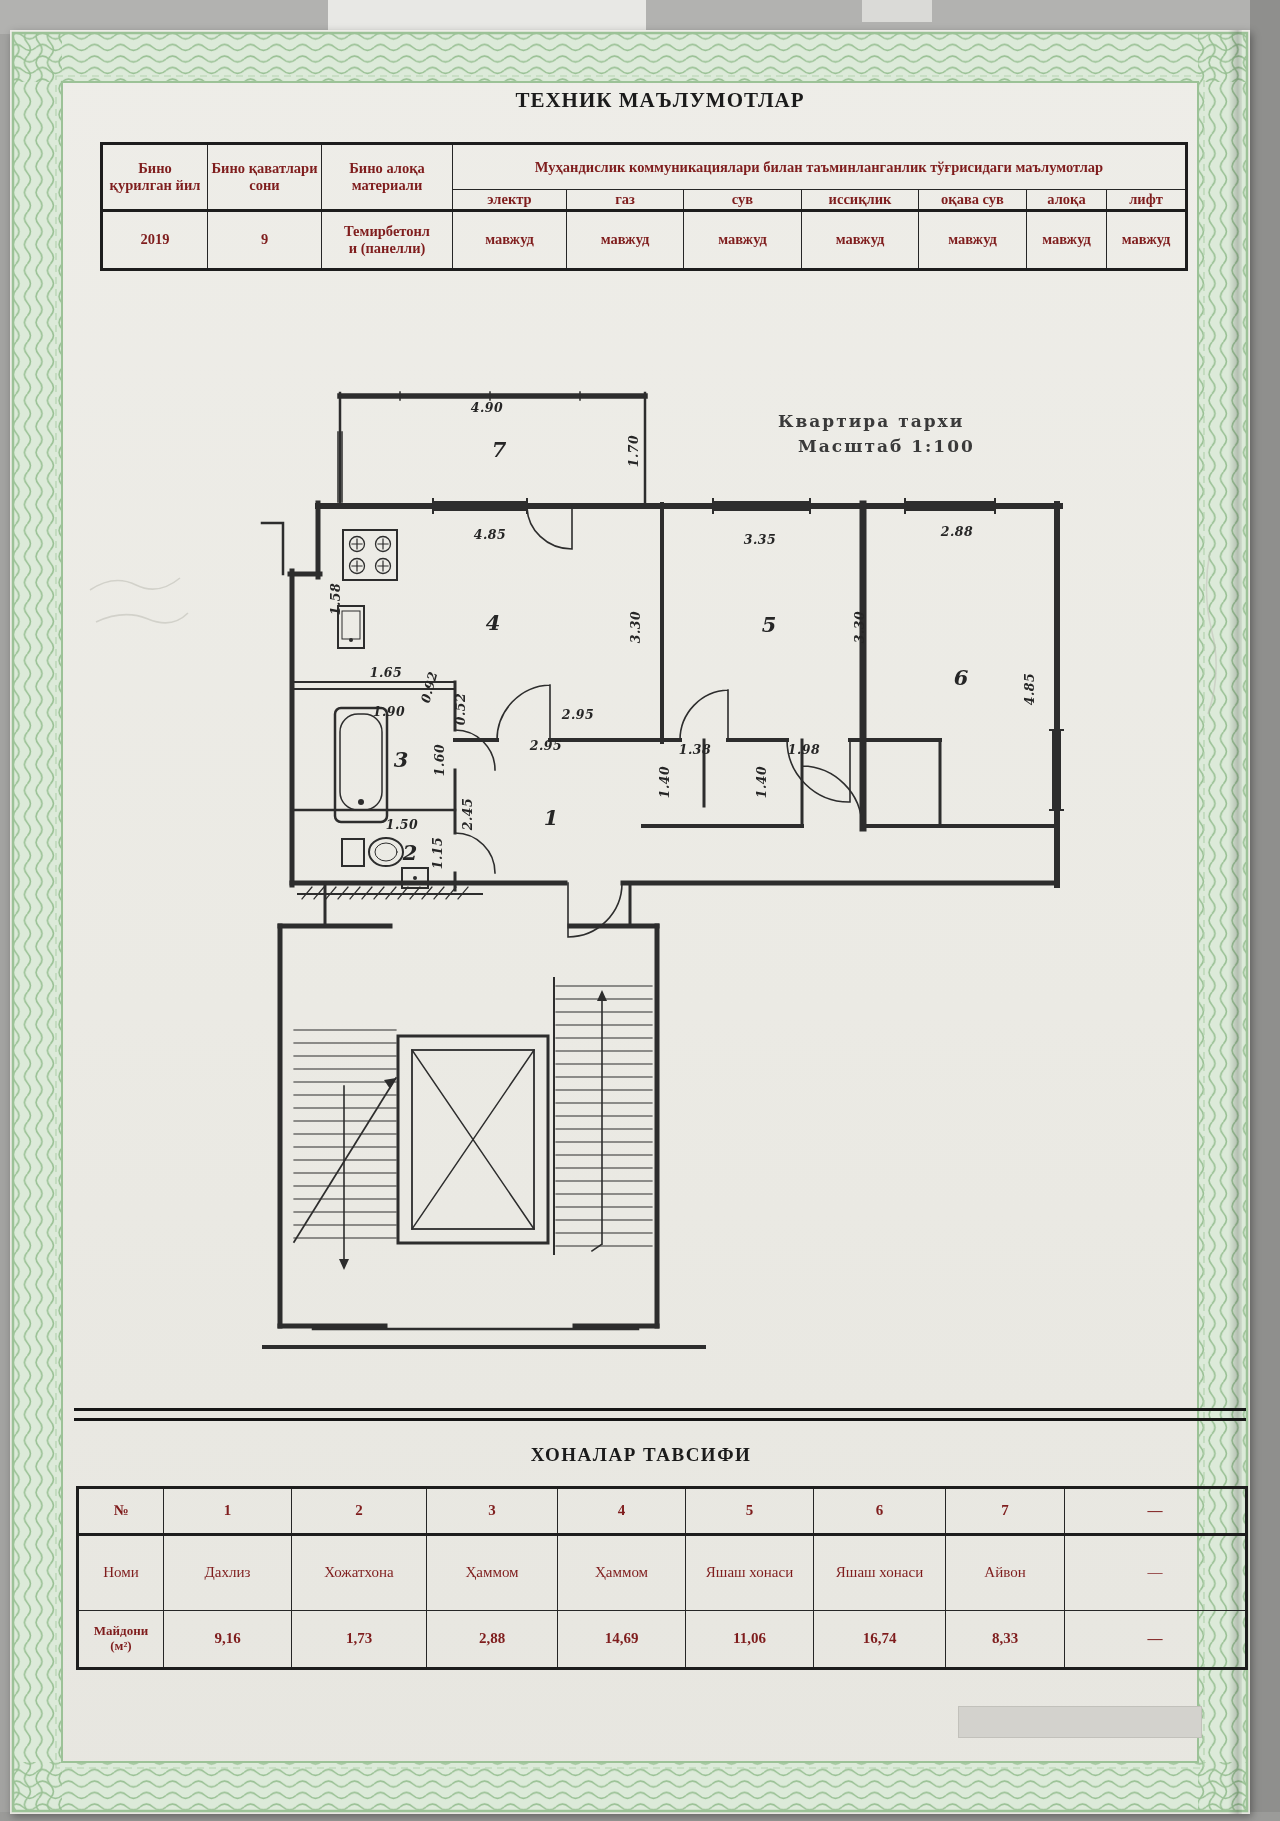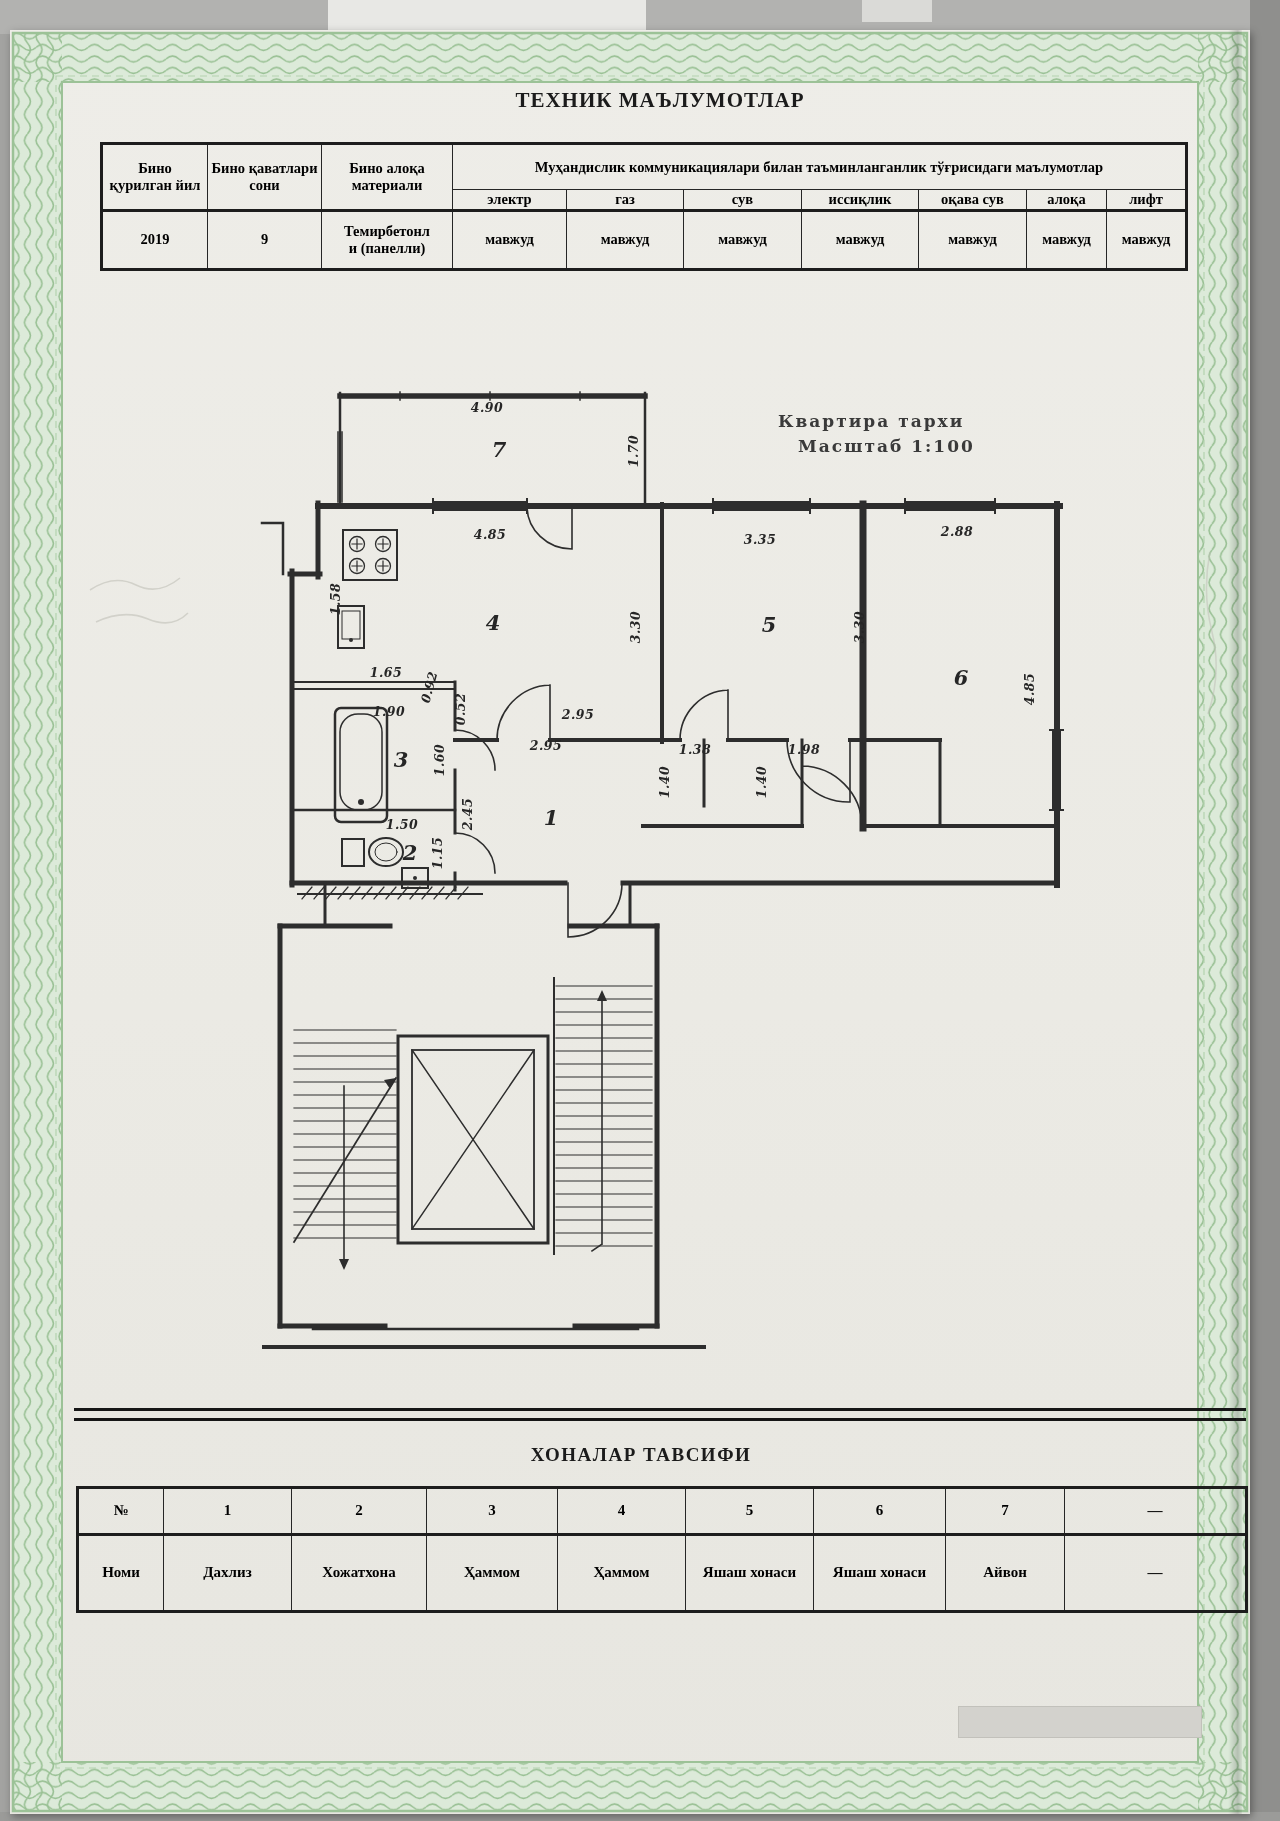--- a/index.html
+++ b/index.html
@@ -12,32 +12,32 @@
   .paper{position:absolute;left:10px;top:30px;width:1240px;height:1784px;
          background:linear-gradient(180deg,#eeede8 0%,#ebeae4 55%,#e7e6e0 100%);
          box-shadow:2px 3px 8px rgba(0,0,0,.35);}
   .fold{position:absolute;left:1228px;top:30px;width:14px;height:1784px;
         background:linear-gradient(90deg,rgba(0,0,0,0) 0%,rgba(0,0,0,.18) 70%,rgba(0,0,0,.05) 100%);}
   .frame-svg{position:absolute;left:10px;top:30px;}
   .doc-title{position:absolute;left:330px;top:88px;width:660px;text-align:center;
              font-size:21px;font-weight:bold;letter-spacing:1px;color:#1b1b1b;}
   .section-title{position:absolute;left:311px;top:1444px;width:660px;text-align:center;
              font-size:19px;font-weight:bold;letter-spacing:1.5px;color:#1b1b1b;}
-  table.doc{border-collapse:collapse;table-layout:fixed;position:absolute;color:#000000;}
+  table.doc{border-collapse:collapse;table-layout:fixed;position:absolute;color:#7f1d1d;}
   table.doc td{border:1.6px solid #262626;text-align:center;vertical-align:middle;
                padding:1px 3px;line-height:1.15;}
   #top-table{left:100px;top:142px;width:1085px;font-size:14.5px;font-weight:600;}
   #top-table{border:3px solid #1d1d1d;}
   #top-table td.hd{font-weight:600;}
   #top-table tr.subrow td{border-bottom:3px solid #1d1d1d;}
   #top-table td.rs{border-bottom:3px solid #1d1d1d;}
   #top-table tr.datarow td{height:54px;font-weight:600;}
   #rooms-table{left:76px;top:1486px;width:1169px;font-size:15px;border:3px solid #1d1d1d;}
   #rooms-table tr.hrow td{height:42px;border-bottom:3px solid #1d1d1d;font-weight:600;}
-  #rooms-table tr.nrow td{height:72px;font-weight:700;}
+  #rooms-table tr.nrow td{height:72px;font-weight:400;}
   #rooms-table tr.arow td{height:54px;font-weight:600;}
   .sep-rule{position:absolute;left:74px;top:1408px;width:1172px;height:7px;
             border-top:3px solid #161616;border-bottom:3px solid #161616;}
   .plan-wrap{position:absolute;left:250px;top:378px;width:830px;height:1000px;}
   .plan-wrap svg{position:absolute;left:0;top:0;}
   #plan-labels{position:absolute;left:0;top:0;width:830px;height:1000px;pointer-events:none;}
   .plb{position:absolute;transform:translate(-50%,-50%);white-space:nowrap;color:#262626;
        font-family:"DejaVu Serif",serif;font-style:italic;}
   .plb.dim{font-size:12.5px;font-weight:600;letter-spacing:.5px;}
   .plb.room{font-size:21px;font-weight:600;}
@@ -297,16 +297,30 @@
     <td>Номи</td>
     <td>Дахлиз</td>
     <td>Хожатхона</td>
     <td>Ҳаммом</td>
     <td>Ҳаммом</td>
     <td>Яшаш хонаси</td>
     <td>Яшаш хонаси</td>
     <td>Айвон</td>
     <td>—</td>
   </tr>
+  <tr class="arow">
+    <td style="font-size:13px;">
+      <span>Майдони</span><br>
+      <span>(м²)</span>
+    </td>
+    <td>9,16</td>
+    <td>1,73</td>
+    <td>2,88</td>
+    <td>14,69</td>
+    <td>11,06</td>
+    <td>16,74</td>
+    <td>8,33</td>
+    <td>—</td>
+  </tr>
 </tbody>
   </table>
 
 <div class="sticker"></div>
 
 </body></html>

